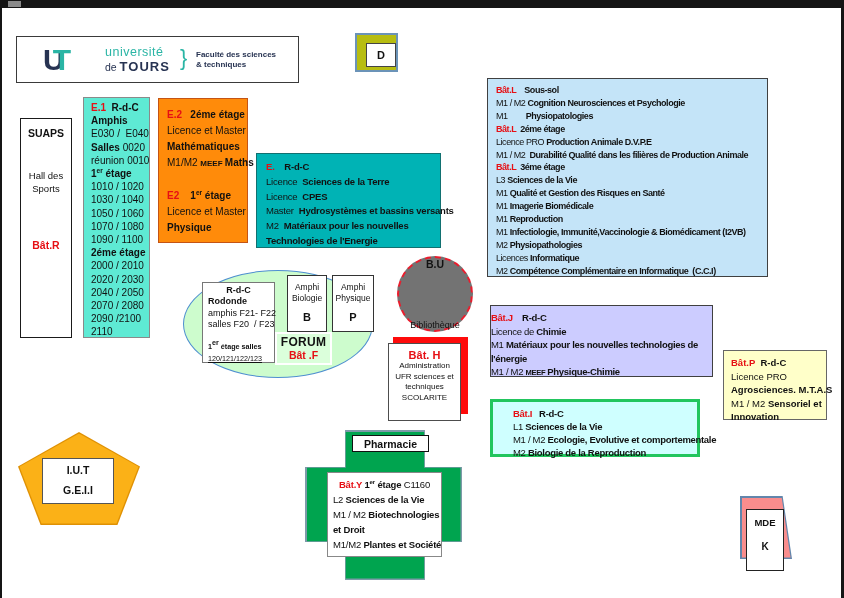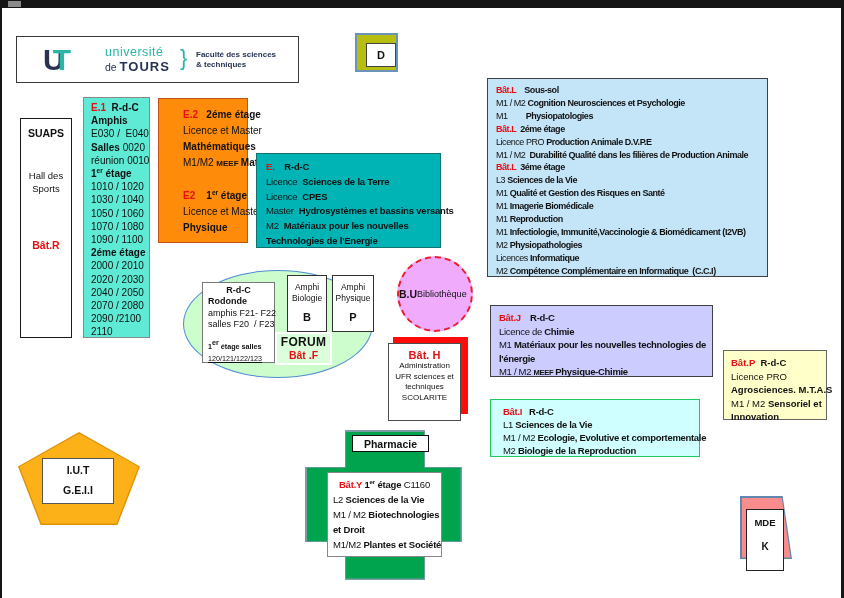--- a/index.html
+++ b/index.html
@@ -35,31 +35,31 @@
   
   #suaps{left:20px;top:118px;width:52px;height:220px;background:#fff;border:1.5px solid #1a1a1a;
          display:flex;flex-direction:column;align-items:center;text-align:center;}
   #suaps .title{margin-top:8px;font-weight:bold;font-size:10.5px;}
   #suaps .hall{margin-top:30px;font-size:9.5px;line-height:13px;}
   #suaps .code{margin-top:44px;font-weight:bold;font-size:10.5px;}
 
   
   #e1{left:83px;top:97px;width:67px;height:241px;border:1px solid #8a8a8a;padding:3px 0 0 7px;}
   #e1 .ln{font-size:10px;line-height:13.2px;}
-  #e2{left:158px;top:98px;width:90px;height:145px;border:1.5px solid #c45414;padding:8px 0 0 24px;}
+  #e2{left:158px;top:98px;width:90px;height:145px;border:1.5px solid #c45414;padding:8px 0 0 8px;}
   #e2 .ln{font-size:10px;line-height:16px;}
   #ebox{left:256px;top:153px;width:185px;height:95px;border:1.5px solid #117070;padding:6px 0 0 9px;}
   #ebox .ln{font-size:9.5px;line-height:14.8px;letter-spacing:-0.2px;}
   #batl{left:487px;top:78px;width:281px;height:199px;border:1.5px solid #404040;padding:5px 0 0 8px;overflow:hidden;}
   #batl .ln{font-size:9px;line-height:12.9px;letter-spacing:-0.45px;}
-  #batj{left:490px;top:305px;width:223px;height:72px;border:1.5px solid #404040;padding:5px 0 0 8px;}
+  #batj{left:490px;top:305px;width:223px;height:72px;border:1.5px solid #404040;padding:5px 0 0 0;}
   #batj .ln{font-size:9.5px;line-height:13.6px;letter-spacing:-0.3px;}
   #batp{left:723px;top:350px;width:104px;height:70px;border:1px solid #666;padding:5px 0 0 7px;}
   #batp .ln{font-size:9.5px;line-height:13.5px;}
-  #bati{left:490px;top:399px;width:210px;height:58px;border:1px solid #22c55e;padding:5px 0 0 12px;}
+  #bati{left:490px;top:399px;width:210px;height:58px;border:3px solid #22c55e;padding:5px 0 0 20px;}
   #bati .ln{font-size:9.5px;line-height:13px;letter-spacing:-0.3px;}
 
   
   #forum-ellipse{left:183px;top:270px;width:190px;height:108px;background:#cdfccd;
                  border:1.5px solid #4f8fd0;border-radius:50%;}
   #rodonde{left:202px;top:282px;width:73px;height:81px;background:#fff;border:1px solid #777;padding:2px 0 0 5px;}
   #rodonde-header{text-align:center;padding-right:5px;}
   #rodonde .ln{font-size:9px;line-height:11.3px;}
   #forum-rect{left:275px;top:332px;width:57px;height:33px;background:#dbffdb;border:2px solid #ffffff;
               display:flex;flex-direction:column;align-items:center;}
@@ -67,22 +67,22 @@
   #forum-rect .t2{font-weight:bold;font-size:10.5px;}
 
   .amphi{background:#fff;border:1.5px solid #333;display:flex;flex-direction:column;align-items:center;
          font-size:8.5px;line-height:10.5px;text-align:center;}
   #amphi-bio{left:287px;top:275px;width:40px;height:57px;}
   #amphi-phy{left:332px;top:275px;width:42px;height:57px;}
   .amphi .nm{margin-top:6px;}
   .amphi .letter{margin-top:9px;font-weight:bold;font-size:11px;}
 
   
-  #bu{left:397px;top:256px;width:76px;height:76px;border:2px dashed #ea1d2d;border-radius:50%;background:#f0abfc;
-      display:flex;flex-direction:row;align-items:center;justify-content:flex-start;text-align:center;}
+  #bu{left:397px;top:256px;width:76px;height:76px;border:2px dashed #ea1d2d;border-radius:50%;background:#737373;
+      display:flex;flex-direction:column;align-items:center;justify-content:space-between;text-align:center;}
   #bu .t1{font-weight:bold;font-size:10.5px;}
   #bu .t2{font-size:9px;}
 
   
   #bath-red{left:393px;top:337px;width:75px;height:77px;}
   #bath{left:388px;top:343px;width:73px;height:78px;background:#fff;border:1.5px solid #4d4d4d;
         display:flex;flex-direction:column;align-items:center;text-align:center;}
   #bath-title{margin-top:5px;font-weight:bold;font-size:11px;}
   #bath-lines .ln{font-size:8px;line-height:10.5px;}
 

